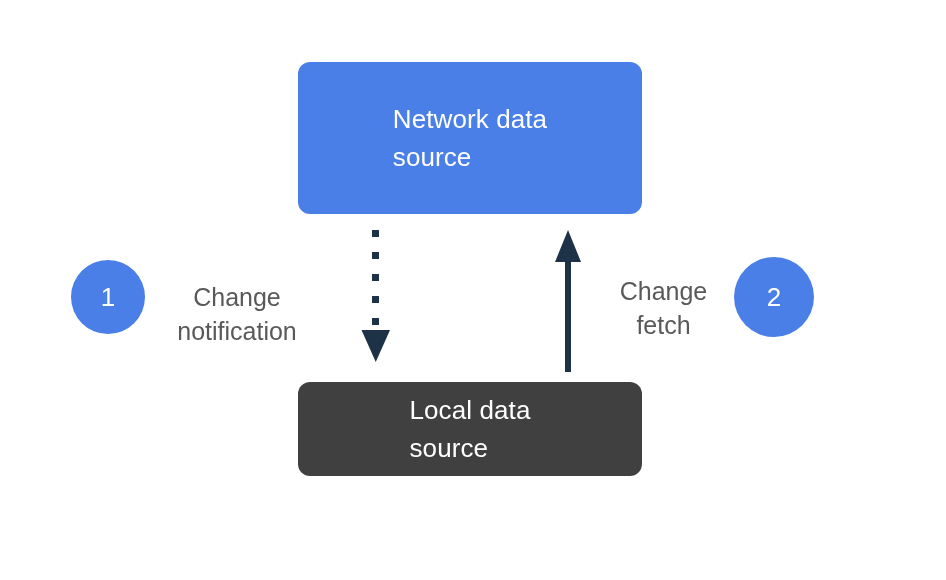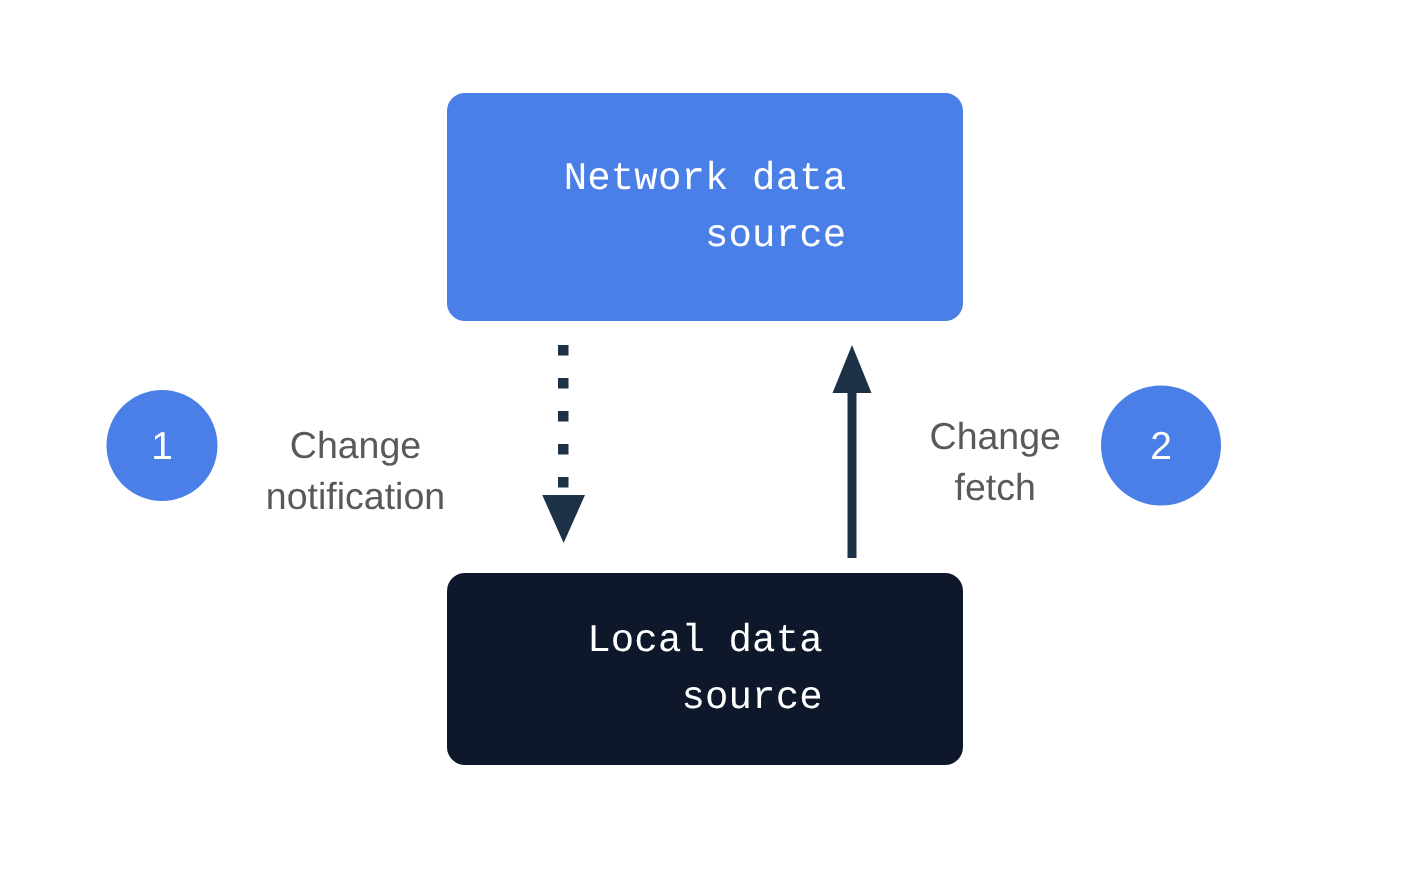--- a/index.html
+++ b/index.html
@@ -18,44 +18,43 @@
     overflow: hidden;
   }
 
   
   .node {
     position: absolute;
     box-sizing: border-box;
     display: flex;
     align-items: center;
     justify-content: center;
-    text-align: right;
+    text-align: left;
     border-radius: 12px;
     color: #ffffff;
     font-size: 26px;
     line-height: 38px;
     font-weight: 400;
     letter-spacing: 0.1px;
     padding: 0 18px;
     white-space: pre-line;
-    font-family: Liberation Mono, monospace;
   }
   #node-network {
     left: 298px;
     top: 62px;
     width: 344px;
     height: 152px;
     background: #4a7fe8;
   }
   #node-local {
     left: 298px;
     top: 382px;
     width: 344px;
-    height: 128px;
-    background: #0f172a;
+    height: 94px;
+    background: #404040;
   }
 
   
   .step-circle {
     position: absolute;
     box-sizing: border-box;
     display: flex;
     align-items: center;
     justify-content: center;
     border-radius: 50%;

